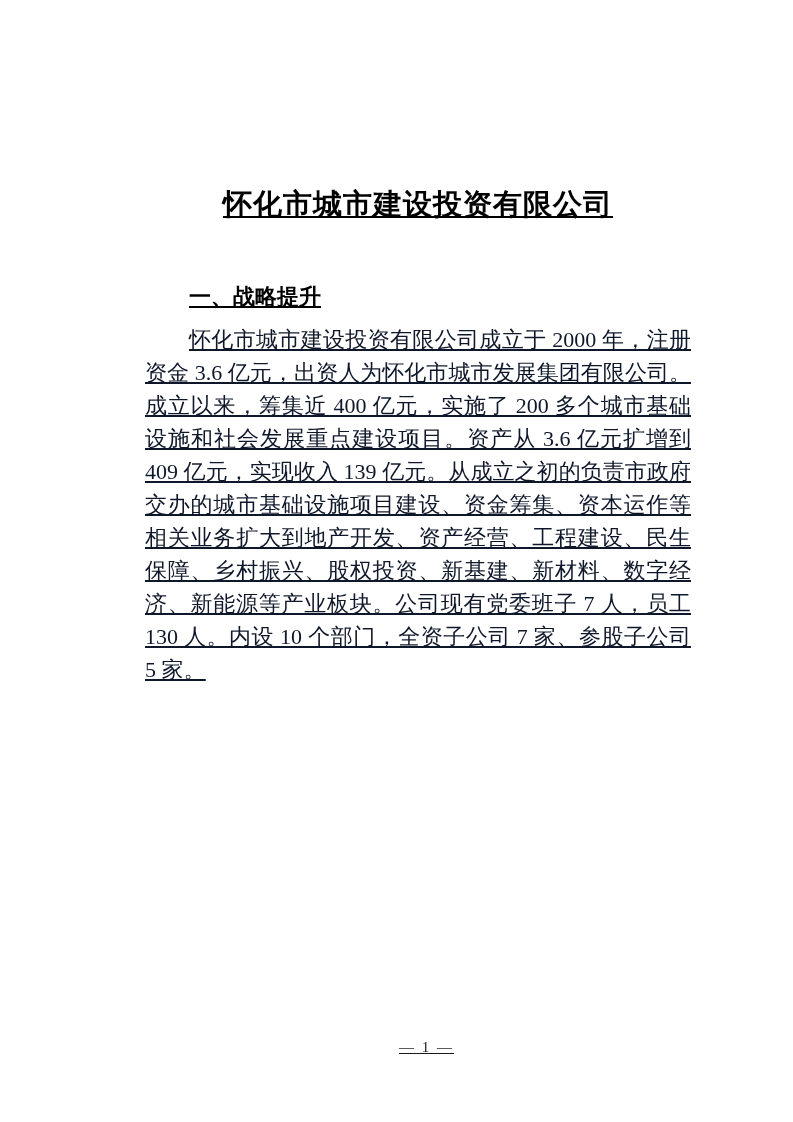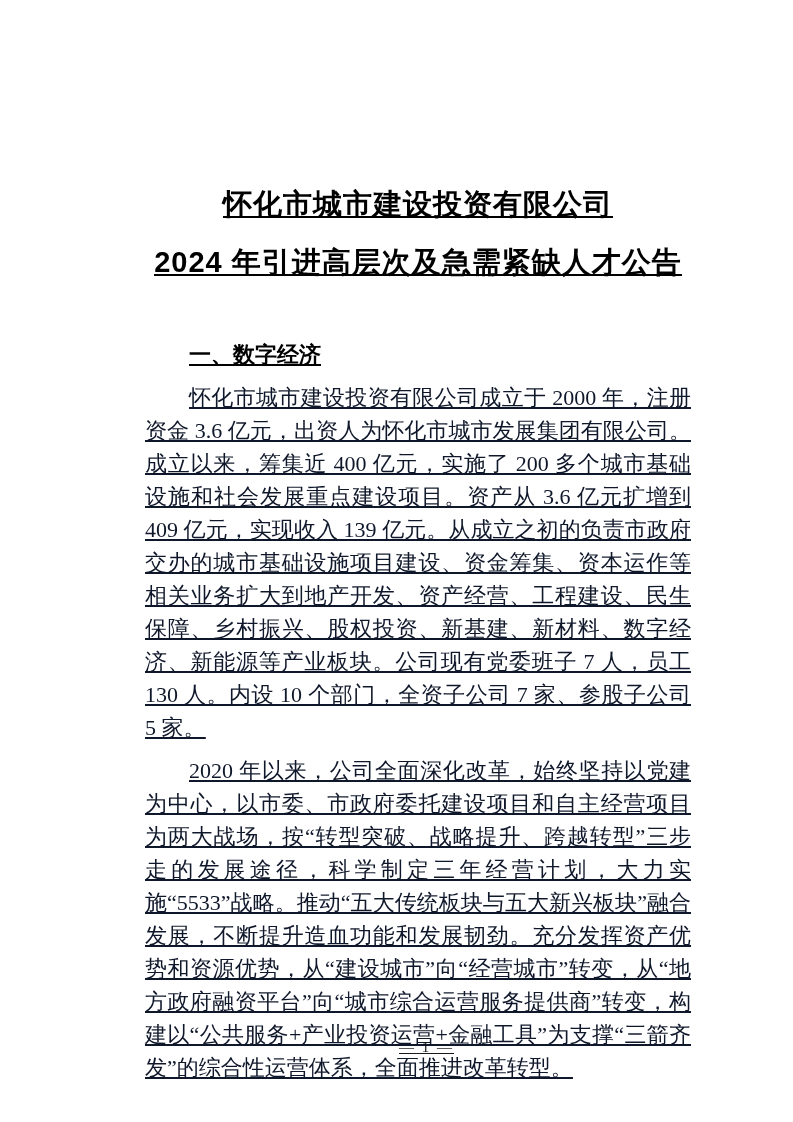--- a/index.html
+++ b/index.html
@@ -53,22 +53,20 @@
     font-size: 15px;
     letter-spacing: 2px;
     color: #1a1a1a;
   }
 </style>
 </head>
 <body>
 
 <div class="page">
   <div class="doc-title">怀化市城市建设投资有限公司</div>
-  <div class="doc-title">2024 年引进高层次及急需紧缺人才公告</div>
 
-  <div class="section-heading">一、数字经济</div>
+  <div class="section-heading">一、战略提升</div>
 
   <div class="body-para">怀化市城市建设投资有限公司成立于 2000 年，注册资金 3.6 亿元，出资人为怀化市城市发展集团有限公司。成立以来，筹集近 400 亿元，实施了 200 多个城市基础设施和社会发展重点建设项目。资产从 3.6 亿元扩增到 409 亿元，实现收入 139 亿元。从成立之初的负责市政府交办的城市基础设施项目建设、资金筹集、资本运作等相关业务扩大到地产开发、资产经营、工程建设、民生保障、乡村振兴、股权投资、新基建、新材料、数字经济、新能源等产业板块。公司现有党委班子 7 人，员工 130 人。内设 10 个部门，全资子公司 7 家、参股子公司 5 家。</div>
 
-  <div class="body-para">2020 年以来，公司全面深化改革，始终坚持以党建为中心，以市委、市政府委托建设项目和自主经营项目为两大战场，按“转型突破、战略提升、跨越转型”三步走的发展途径，科学制定三年经营计划，大力实施“5533”战略。推动“五大传统板块与五大新兴板块”融合发展，不断提升造血功能和发展韧劲。充分发挥资产优势和资源优势，从“建设城市”向“经营城市”转变，从“地方政府融资平台”向“城市综合运营服务提供商”转变，构建以“公共服务+产业投资运营+金融工具”为支撑“三箭齐发”的综合性运营体系，全面推进改革转型。</div>
 
   <div class="footer">— 1 —</div>
 </div>
 
 </body></html>

